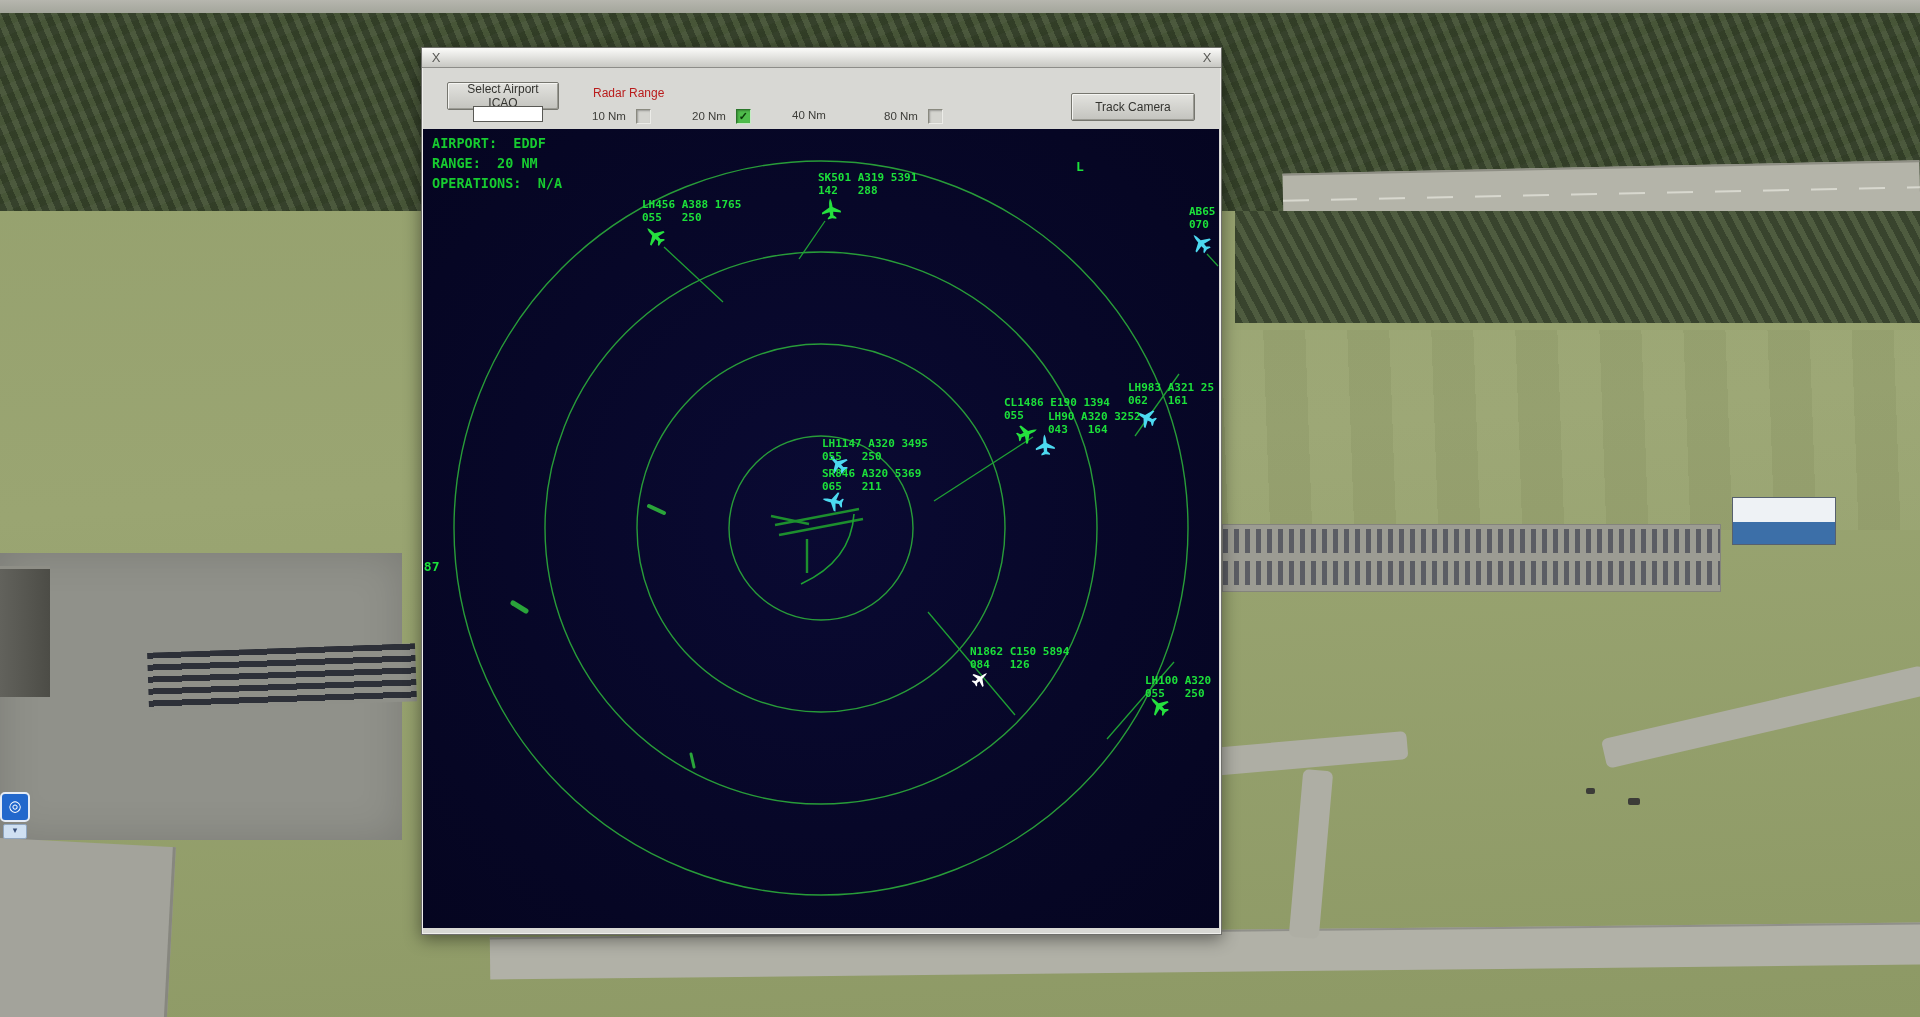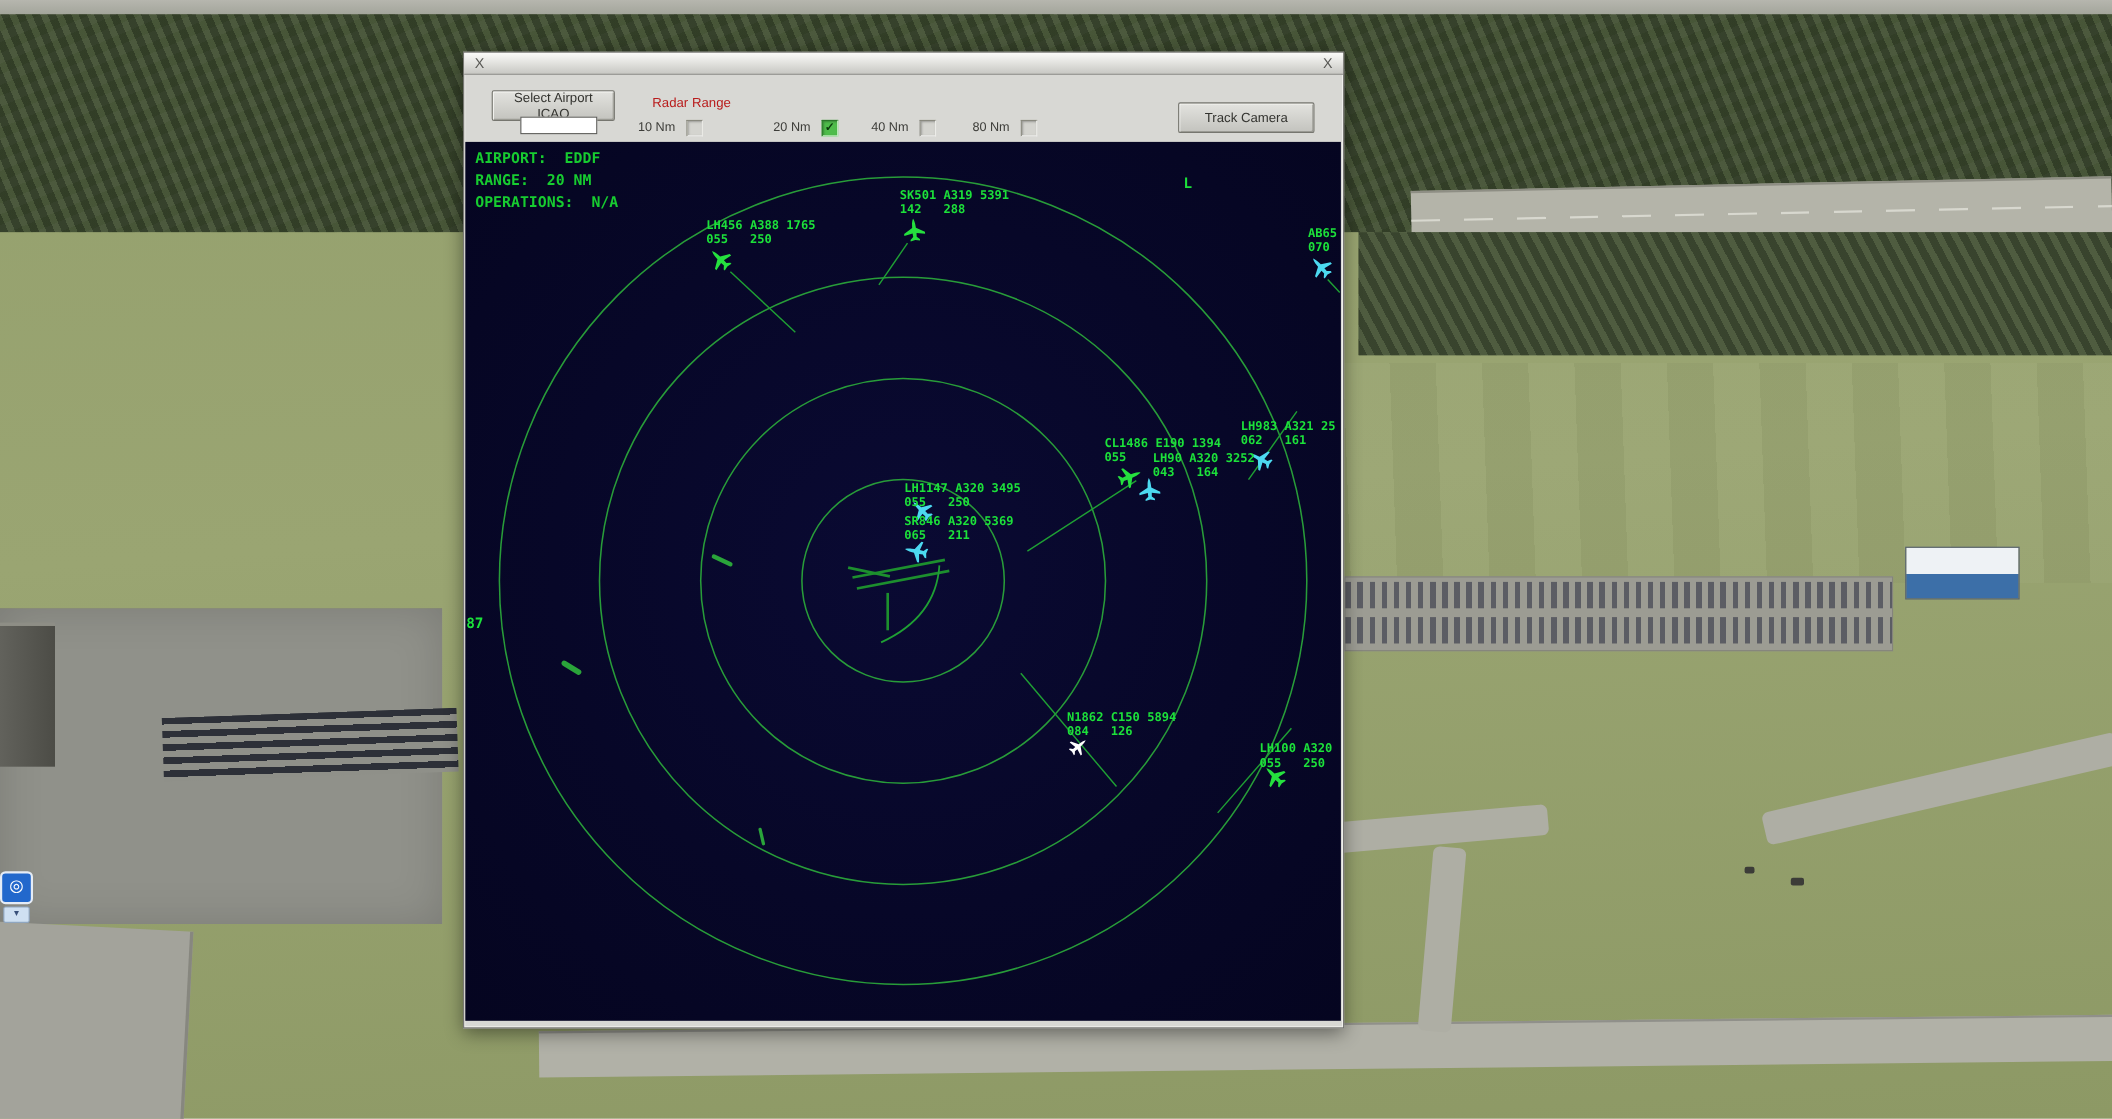--- a/index.html
+++ b/index.html
@@ -112,27 +112,27 @@
 <div class="window">
   <div class="titlebar">
     <span class="close left">X</span>
     <span class="close right">X</span>
   </div>
 
   <div class="toolbar">
     <button class="btn btn-select">Select Airport ICAO</button>
     <input class="icao-input" value="" style="">
     <span class="lbl-range">Radar Range</span>
-    <span><span class="range-item" style="left: 158px;">
+    <span><span class="range-item" style="left: 170px;">
           <span>10 Nm</span>
           <span class="checkbox"></span>
-        </span><span class="range-item" style="left: 270px; margin-left: 11px;">
+        </span><span class="range-item" style="left: 270px;">
           <span>20 Nm</span>
           <span class="checkbox checked">✓</span>
-        </span><span class="range-item" style="left: 370px;">
+        </span><span class="range-item" style="left: 370px; flex-direction: column;">
           <span>40 Nm</span>
           <span class="checkbox"></span>
         </span><span class="range-item" style="left: 462px;">
           <span>80 Nm</span>
           <span class="checkbox"></span>
         </span></span>
     <button class="btn btn-track">Track Camera</button>
   </div>
 
   <div class="radar">

